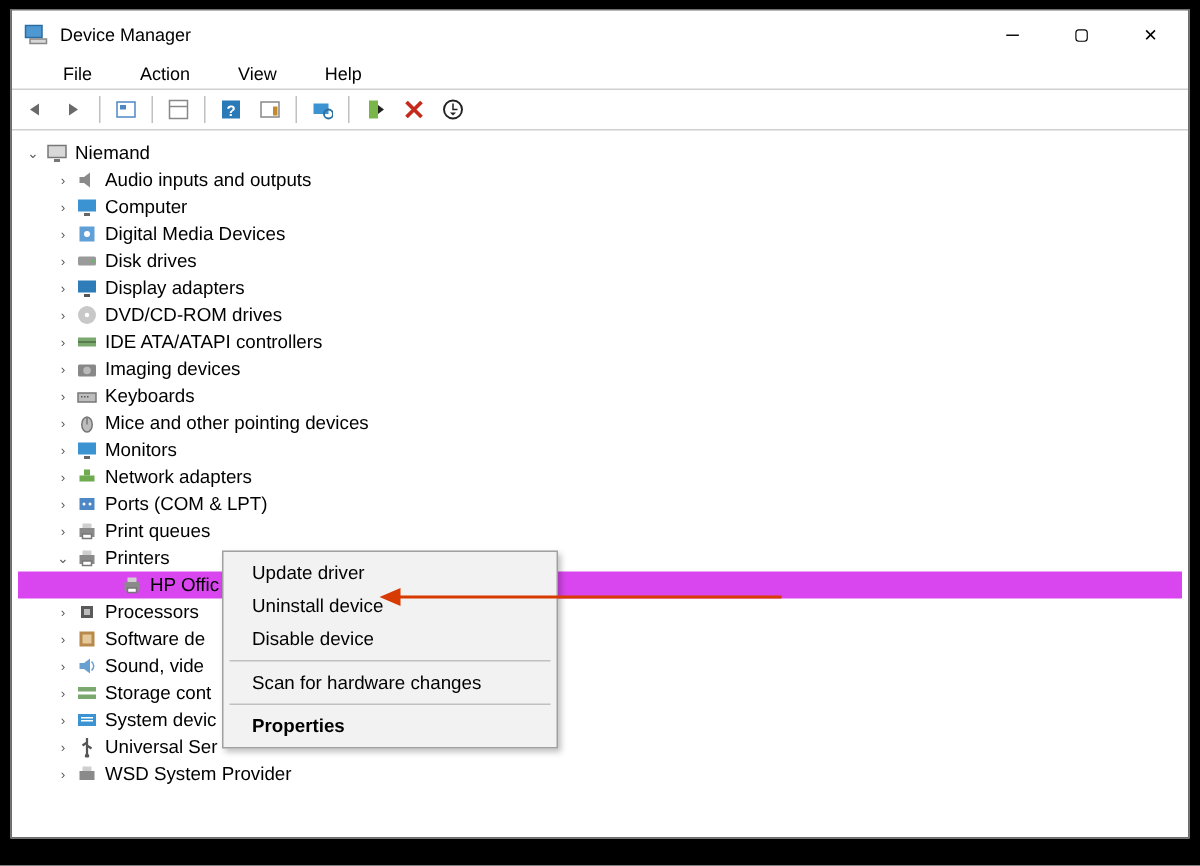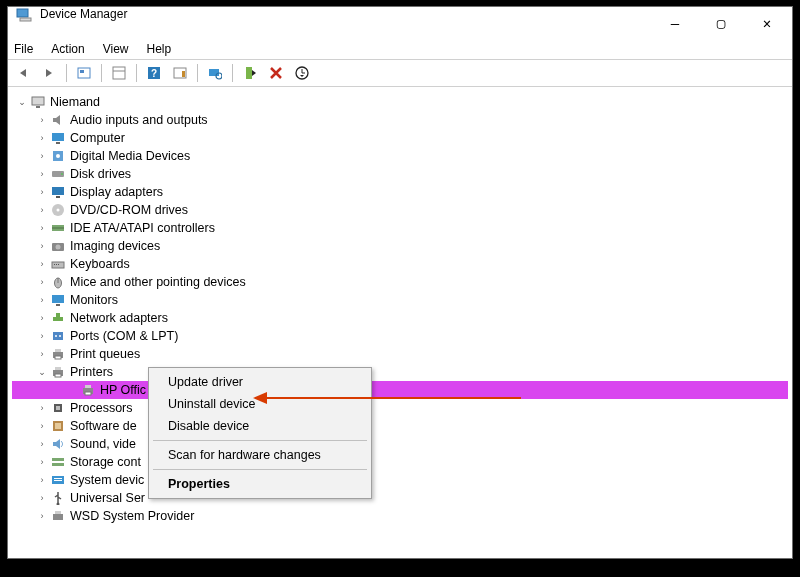--- a/index.html
+++ b/index.html
@@ -2,27 +2,27 @@
 <html><head>
 <meta charset="utf-8">
 <style>
   * { box-sizing: border-box; font-family: "Segoe UI", Tahoma, sans-serif; }
   body { margin: 0; background: #000; width: 800px; height: 577px; overflow: hidden; }
   .window {
     position: absolute; left: 7px; top: 6px; width: 786px; height: 553px;
     background: #fff; border: 1px solid #6e6e6e; display: flex; flex-direction: column;
   }
   .titlebar {
-    height: 32px; display: flex; padding: 0 2px 0 8px; font-size: 12px;
+    height: 32px; display: flex; align-items: center; padding: 0 2px 0 8px; font-size: 12px;
   }
   .titlebar .app-icon { width: 16px; height: 16px; margin-right: 8px; display:flex;align-items:center;justify-content:center;}
   .titlebar .title { flex: 1; }
   .win-controls { display: flex; height: 100%; }
   .win-btn { width: 46px; height: 100%; display:flex;align-items:center;justify-content:center;font-size:14px;font-family:Consolas,monospace;}
-  .menubar { height: 20px; display:flex;align-items:center;padding:0 6px;font-size:12px;gap:18px;}
+  .menubar { height: 20px; display:flex;align-items:center;padding:0 6px;font-size:12px;gap:32px;margin-left:28px;}
   .menubar span { cursor:default; }
   .toolbar {
     height: 28px; border-top:1px solid #d0d0d0; border-bottom:1px solid #d0d0d0;
     display:flex;align-items:center;padding:0 4px;gap:4px;
   }
   .tb-btn { width:22px; height:22px; display:flex;align-items:center;justify-content:center;font-size:12px;}
   .tb-sep { width:1px;height:18px;background:#c0c0c0;margin:0 2px;}
   .content { flex:1; overflow:auto; padding:6px 4px; font-size:12.5px; }
   .tree-row { display:flex;align-items:center;height:18px;line-height:18px;white-space:nowrap;cursor:default;}
   .exp { width:12px;height:12px;display:flex;align-items:center;justify-content:center;margin-right:2px;}

